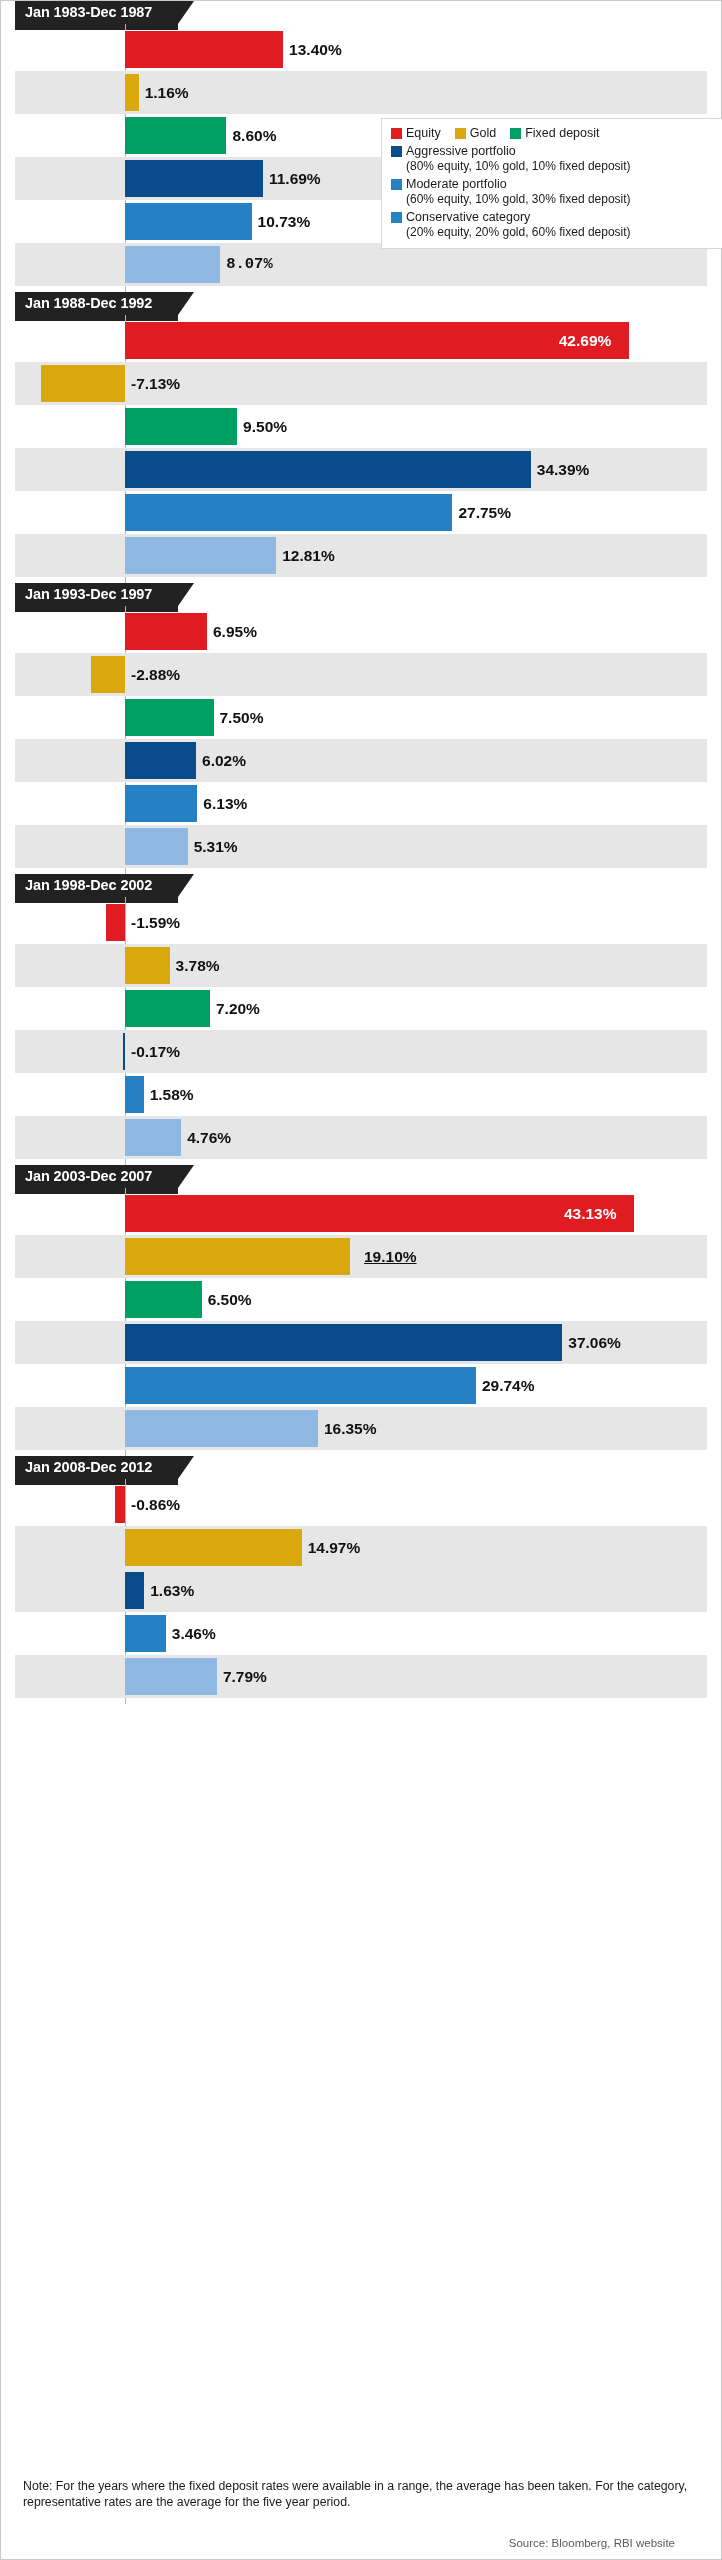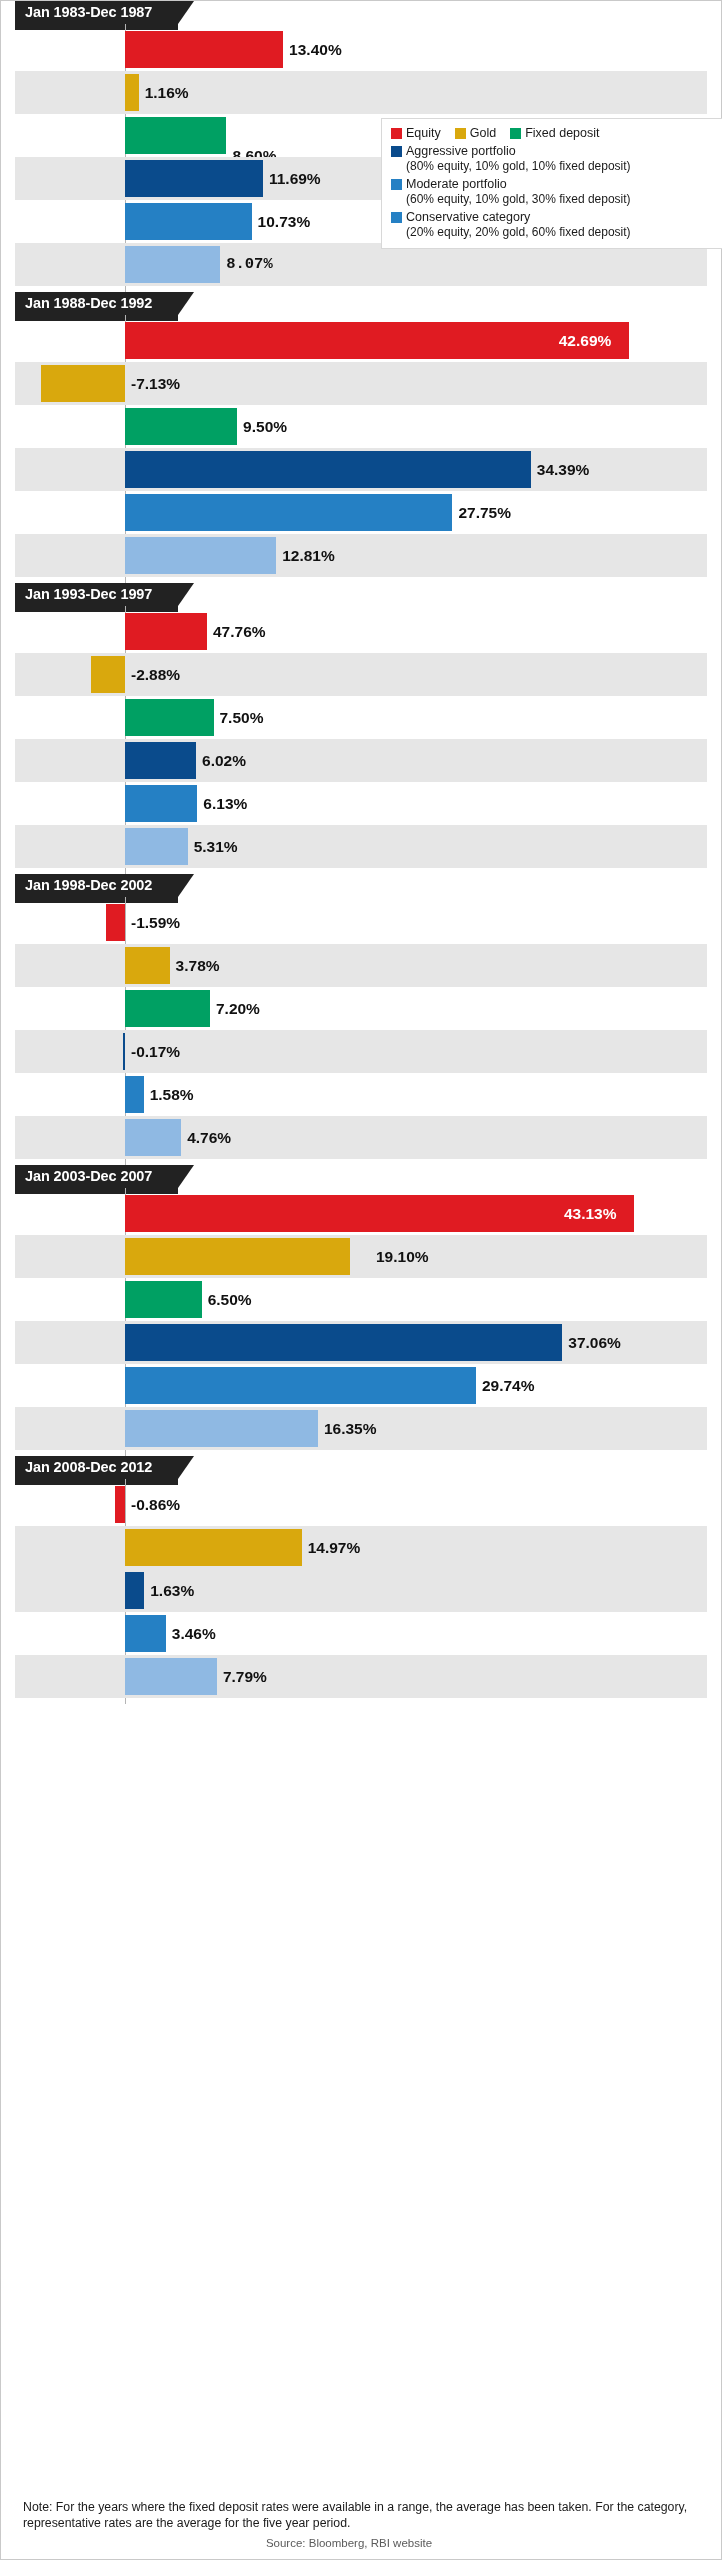--- a/index.html
+++ b/index.html
@@ -166,24 +166,24 @@
     left:0; right:0;
     bottom:0;
     padding:14px 22px 10px 22px;
   }
   .note {
     font-size:12.3px;
     line-height:16px;
     color:#1b1b1b;
   }
   .source {
-    text-align:center;
+    text-align:right;
     font-size:11.5px;
     color:#5b5b5b;
-    margin-top:6px;
+    margin-top:27px;
     padding-right:24px;
   }
 </style>
 </head>
 <body>
 
 <div class="page">
 
 
   <div class="legend">
@@ -235,21 +235,21 @@
           <div class="row">
             <div class="bar" style="background: rgb(224, 27, 34); width: 158.12px; left: 110px;"></div>
             <div class="value" style="left: 274.12px;">13.40%</div>
           </div>
           <div class="row shaded">
             <div class="bar" style="background: rgb(217, 168, 13); width: 13.688px; left: 110px;"></div>
             <div class="value" style="left: 129.688px;">1.16%</div>
           </div>
           <div class="row">
             <div class="bar" style="background: rgb(0, 160, 99); width: 101.48px; left: 110px;"></div>
-            <div class="value" style="left: 217.48px; margin-top: 20px;">8.60%</div>
+            <div class="value" style="left: 217.48px;">8.60%</div>
           </div>
           <div class="row shaded">
             <div class="bar" style="background: rgb(10, 75, 140); width: 137.942px; left: 110px;"></div>
             <div class="value" style="left: 253.942px;">11.69%</div>
           </div>
           <div class="row">
             <div class="bar" style="background: rgb(37, 128, 196); width: 126.614px; left: 110px;"></div>
             <div class="value" style="left: 242.614px;">10.73%</div>
           </div>
           <div class="row shaded">
@@ -287,21 +287,21 @@
             <div class="value" style="left: 267.158px;">12.81%</div>
           </div>
         </div>
       </div>
       <div class="section">
         <div class="section-head"><span class="head-rule"></span><span class="tag">Jan 1993-Dec 1997</span></div>
         <div class="chart">
           <div class="zero-line" style="left: 110px;"></div>
           <div class="row">
             <div class="bar" style="background: rgb(224, 27, 34); width: 82.01px; left: 110px;"></div>
-            <div class="value" style="left: 198.01px;">47.76%</div>
+            <div class="value" style="left: 198.01px;">6.95%</div>
           </div>
           <div class="row shaded">
             <div class="bar" style="background: rgb(217, 168, 13); width: 33.984px; left: 76.016px;"></div>
             <div class="value" style="left: 116px;">-2.88%</div>
           </div>
           <div class="row">
             <div class="bar" style="background: rgb(0, 160, 99); width: 88.5px; left: 110px;"></div>
             <div class="value" style="left: 204.5px;">7.50%</div>
           </div>
           <div class="row shaded">
@@ -351,21 +351,21 @@
       <div class="section">
         <div class="section-head"><span class="head-rule"></span><span class="tag">Jan 2003-Dec 2007</span></div>
         <div class="chart">
           <div class="zero-line" style="left: 110px;"></div>
           <div class="row">
             <div class="bar" style="background: rgb(224, 27, 34); width: 508.934px; left: 110px;"></div>
             <div class="value inside" style="left: 548.934px;">43.13%</div>
           </div>
           <div class="row shaded">
             <div class="bar" style="background: rgb(217, 168, 13); width: 225.38px; left: 110px;"></div>
-            <div class="value" style="left: 361px;">19.10%</div>
+            <div class="value" style="left: 349px; text-decoration: underline;">19.10%</div>
           </div>
           <div class="row">
             <div class="bar" style="background: rgb(0, 160, 99); width: 76.7px; left: 110px;"></div>
             <div class="value" style="left: 192.7px;">6.50%</div>
           </div>
           <div class="row shaded">
             <div class="bar" style="background: rgb(10, 75, 140); width: 437.308px; left: 110px;"></div>
             <div class="value" style="left: 553.308px;">37.06%</div>
           </div>
           <div class="row">

